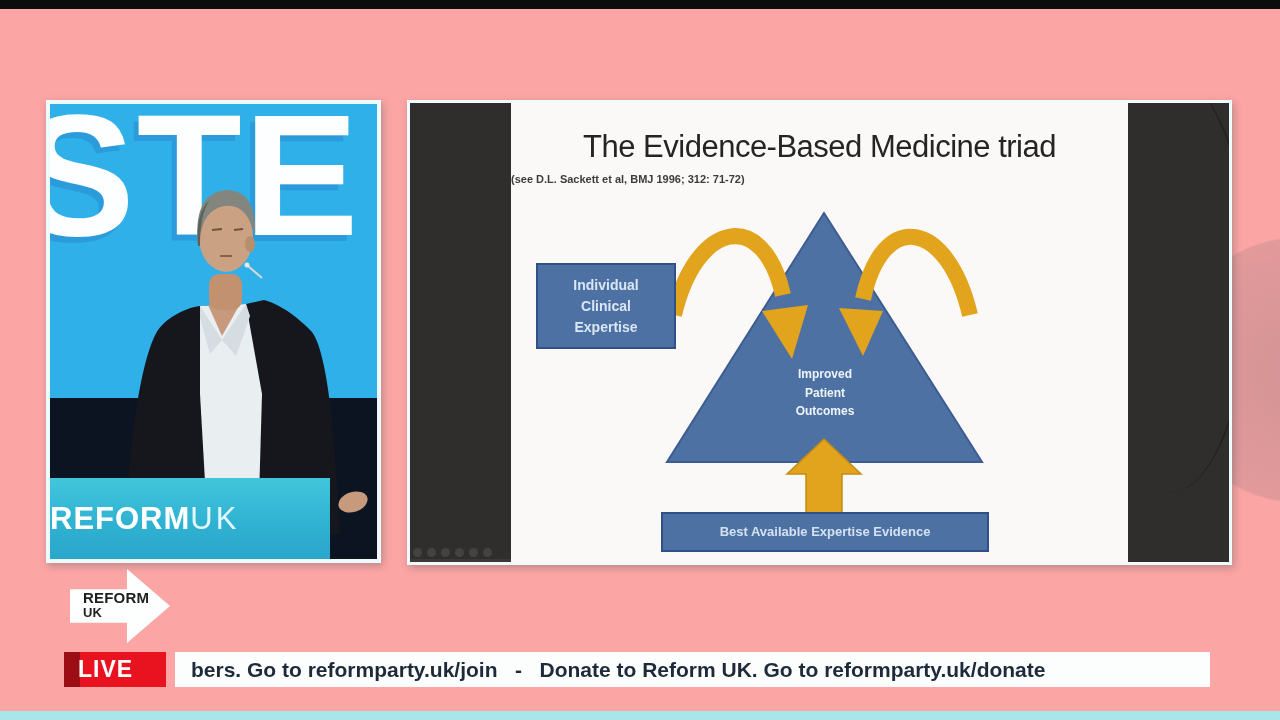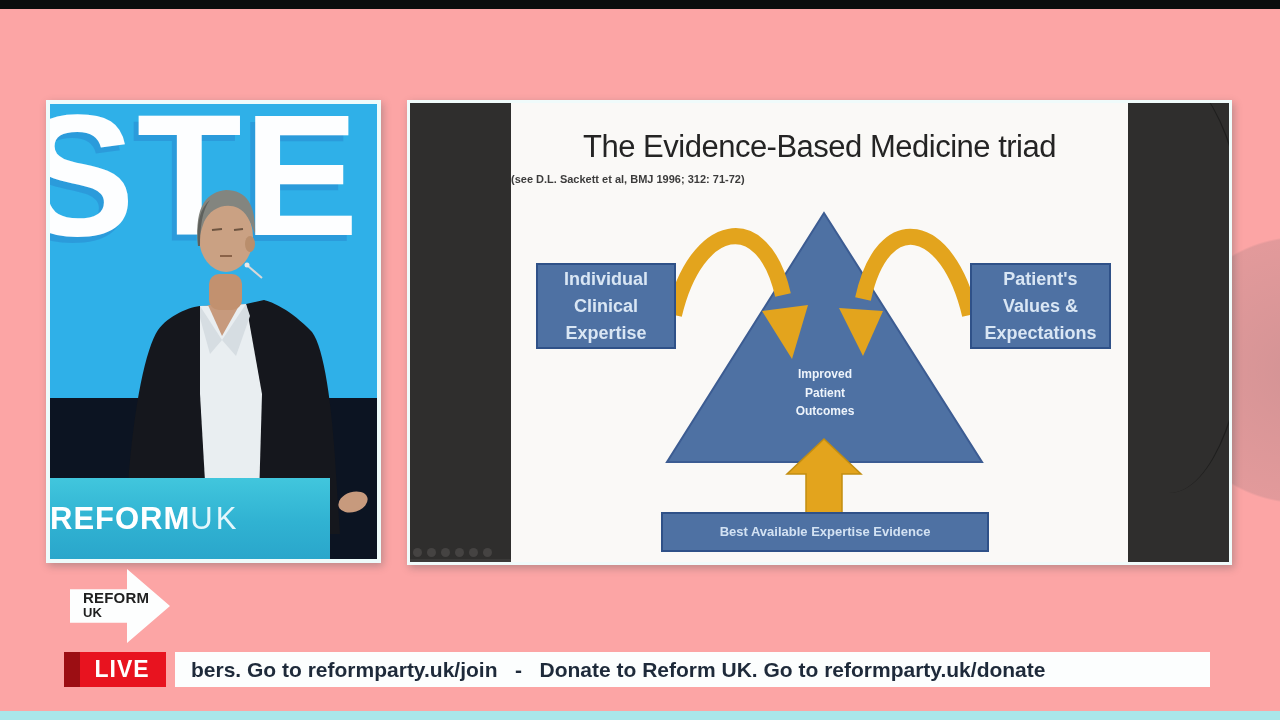--- a/index.html
+++ b/index.html
@@ -46,40 +46,40 @@
   .slide-content { position:absolute; left:101px; top:0; width:617px; height:459px; z-index:4;text-decoration:underline; }
   .slide-title   { position:absolute; left:0; top:26px; width:617px; text-align:center;
                    font-size:31px; letter-spacing:-.5px; color:#242424; }
   .slide-subtitle{ position:absolute; left:0; top:70px; width:617px; text-align:left;
                    font-size:11px; font-weight:700; color:#3c3c3c; }
 
   .diagram-svg { position:absolute; left:0; top:0; width:617px; height:459px; }
 
   .tri-box { position:absolute; background:#4e71a3; border:2px solid #2f5188; color:#d9e6f4;
              display:flex; align-items:center; justify-content:center; text-align:center;
-             font-size:18px; font-weight:700; line-height:1.5; z-index:3; }
+             font-size:14px; font-weight:700; line-height:1.5; z-index:3; }
   .box-left   { left:25px;  top:160px; width:140px; height:86px; }
   .box-right  { left:459px; top:160px; width:141px; height:86px; }
   .box-bottom { left:150px; top:409px; width:328px; height:40px; font-size:13px; color:#d3e2f3; }
   .center-label { position:absolute; left:250px; top:262px; width:128px; text-align:center; z-index:3;
              color:#eef4fb; font-size:12px; font-weight:600; line-height:1.55; }
   .pre { white-space:pre-line; }
 
   
   .reform-badge { position:absolute; left:70px; top:562px; width:100px; height:88px; z-index:6; }
   .badge-arrow  { position:absolute; inset:0; background:#fdfefe;
                   clip-path:polygon(0 31%, 57% 31%, 57% 8%, 100% 50%, 57% 92%, 57% 69%, 0 69%); }
   .badge-text   { position:absolute; left:13px; top:28px; line-height:1.05; color:#1f1f1f; z-index:2; }
   .badge-text .r{ font-size:15px; font-weight:800; letter-spacing:.2px; }
   .badge-text .u{ font-size:13px; font-weight:800; }
 
   
   .live-badge { position:absolute; left:64px; top:652px; width:102px; height:35px; z-index:7;
                 background:linear-gradient(90deg,#9c0e13 0%, #9c0e13 16%, #e8131f 16%);
-                display:flex; align-items:center; justify-content:center; padding-left:14px; }
+                display:flex; align-items:center; justify-content:flex-start; padding-left:14px; }
   .live-badge span { color:#ffffff; font-weight:800; font-size:23px; letter-spacing:1px; }
   .ticker-strip { position:absolute; left:175px; top:652px; width:1035px; height:35px; background:#fcfefe;
                 display:flex; align-items:center; overflow:hidden; z-index:7; }
   .ticker-text { font-size:21px; font-weight:600; color:#1e2a3a; white-space:pre; padding-left:16px; }
 </style>
 </head>
 <body>
 
 <div class="stage">
 
@@ -153,23 +153,20 @@
         <path d="M 163 212 C 185 118, 252 104, 272 192" fill="none" stroke="#e3a41d" stroke-width="16"></path>
         <polygon points="251,208 297,202 281,256" fill="#e3a41d"></polygon>
 
         <path d="M 459 212 C 437 118, 372 104, 352 196" fill="none" stroke="#e3a41d" stroke-width="16"></path>
         <polygon points="328,205 372,208 352,253" fill="#e3a41d"></polygon>
       </svg>
 
       <div class="tri-box box-left pre">Individual
 Clinical
 Expertise</div>
-      <div class="tri-box box-right pre">Patient's
-Values &amp;
-Expectations</div>
       <div class="center-label pre">Improved
 Patient
 Outcomes</div>
       <div class="tri-box box-bottom">Best Available Expertise Evidence</div>
     </div>
   </div>
 
   <div class="reform-badge">
     <div class="badge-arrow"></div>
     <div class="badge-text">

